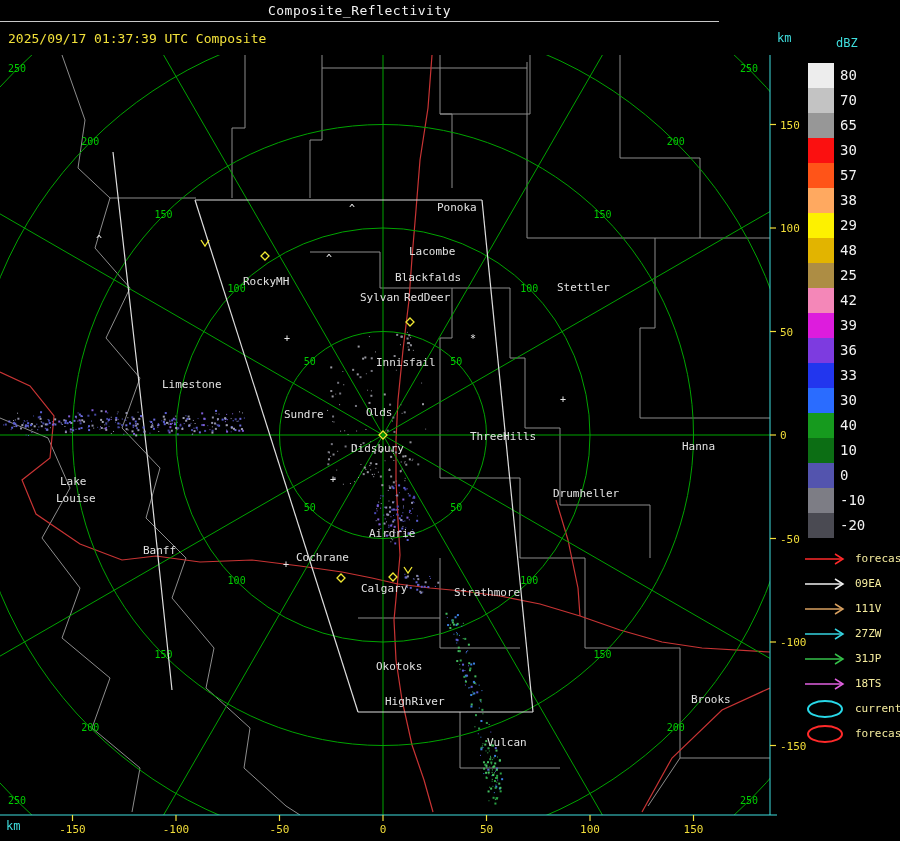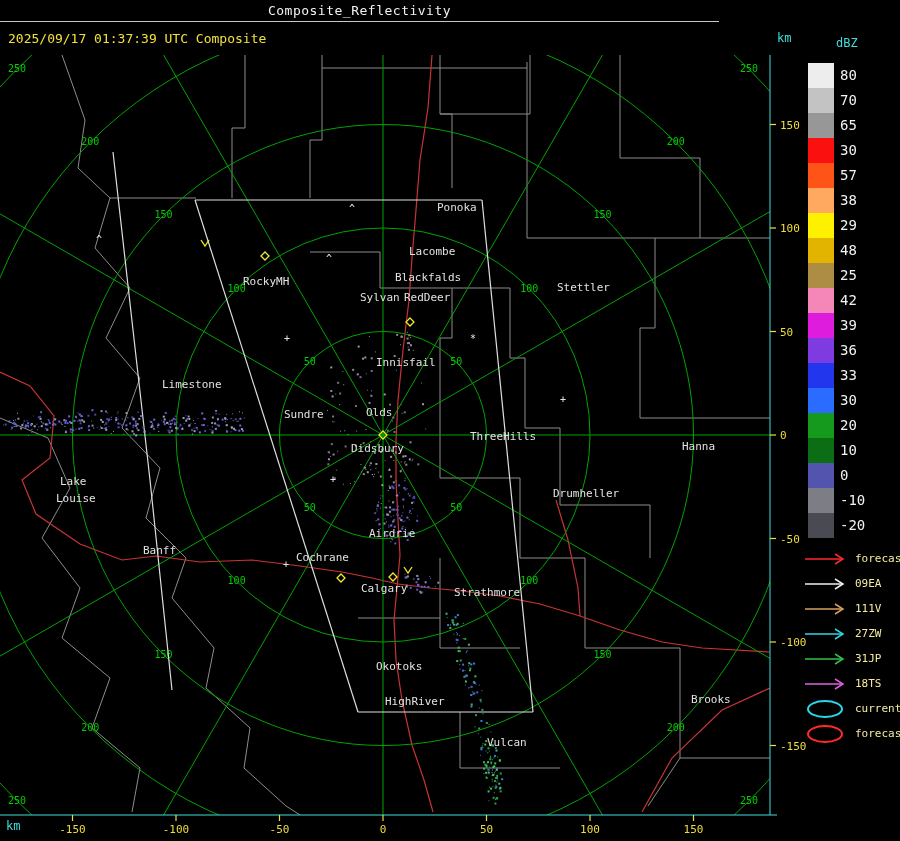--- a/index.html
+++ b/index.html
@@ -990,21 +990,21 @@
       <div class="scale-row">
         <div class="swatch" style="background: rgb(34, 54, 238);"></div>
         <span class="scale-val">33</span>
       </div>
       <div class="scale-row">
         <div class="swatch" style="background: rgb(42, 108, 255);"></div>
         <span class="scale-val">30</span>
       </div>
       <div class="scale-row">
         <div class="swatch" style="background: rgb(22, 154, 30);"></div>
-        <span class="scale-val">20</span>
+        <span class="scale-val">40</span>
       </div>
       <div class="scale-row">
         <div class="swatch" style="background: rgb(12, 110, 20);"></div>
         <span class="scale-val">10</span>
       </div>
       <div class="scale-row">
         <div class="swatch" style="background: rgb(83, 84, 174);"></div>
         <span class="scale-val">0</span>
       </div>
       <div class="scale-row">

